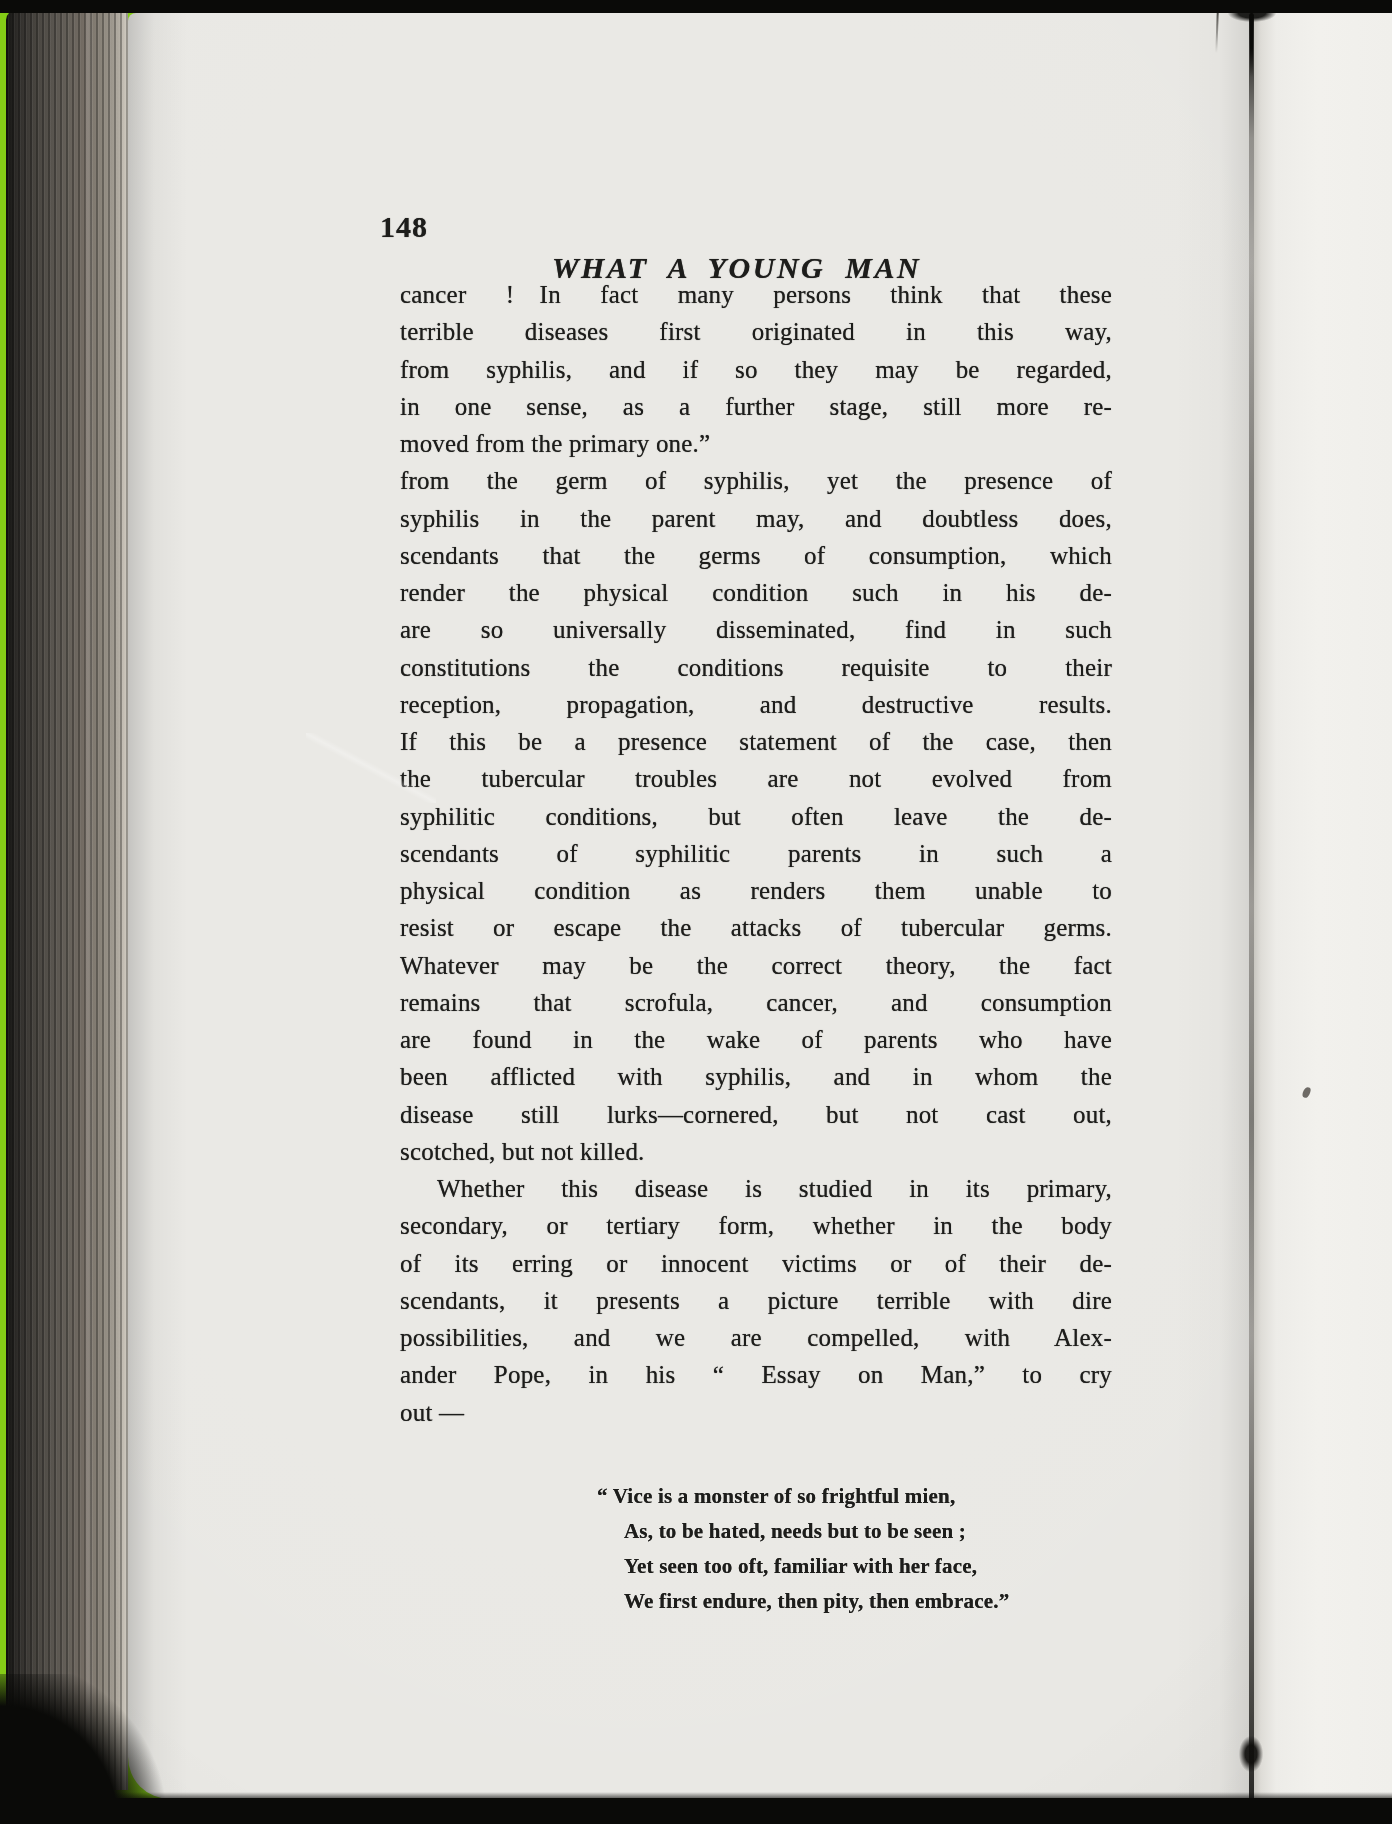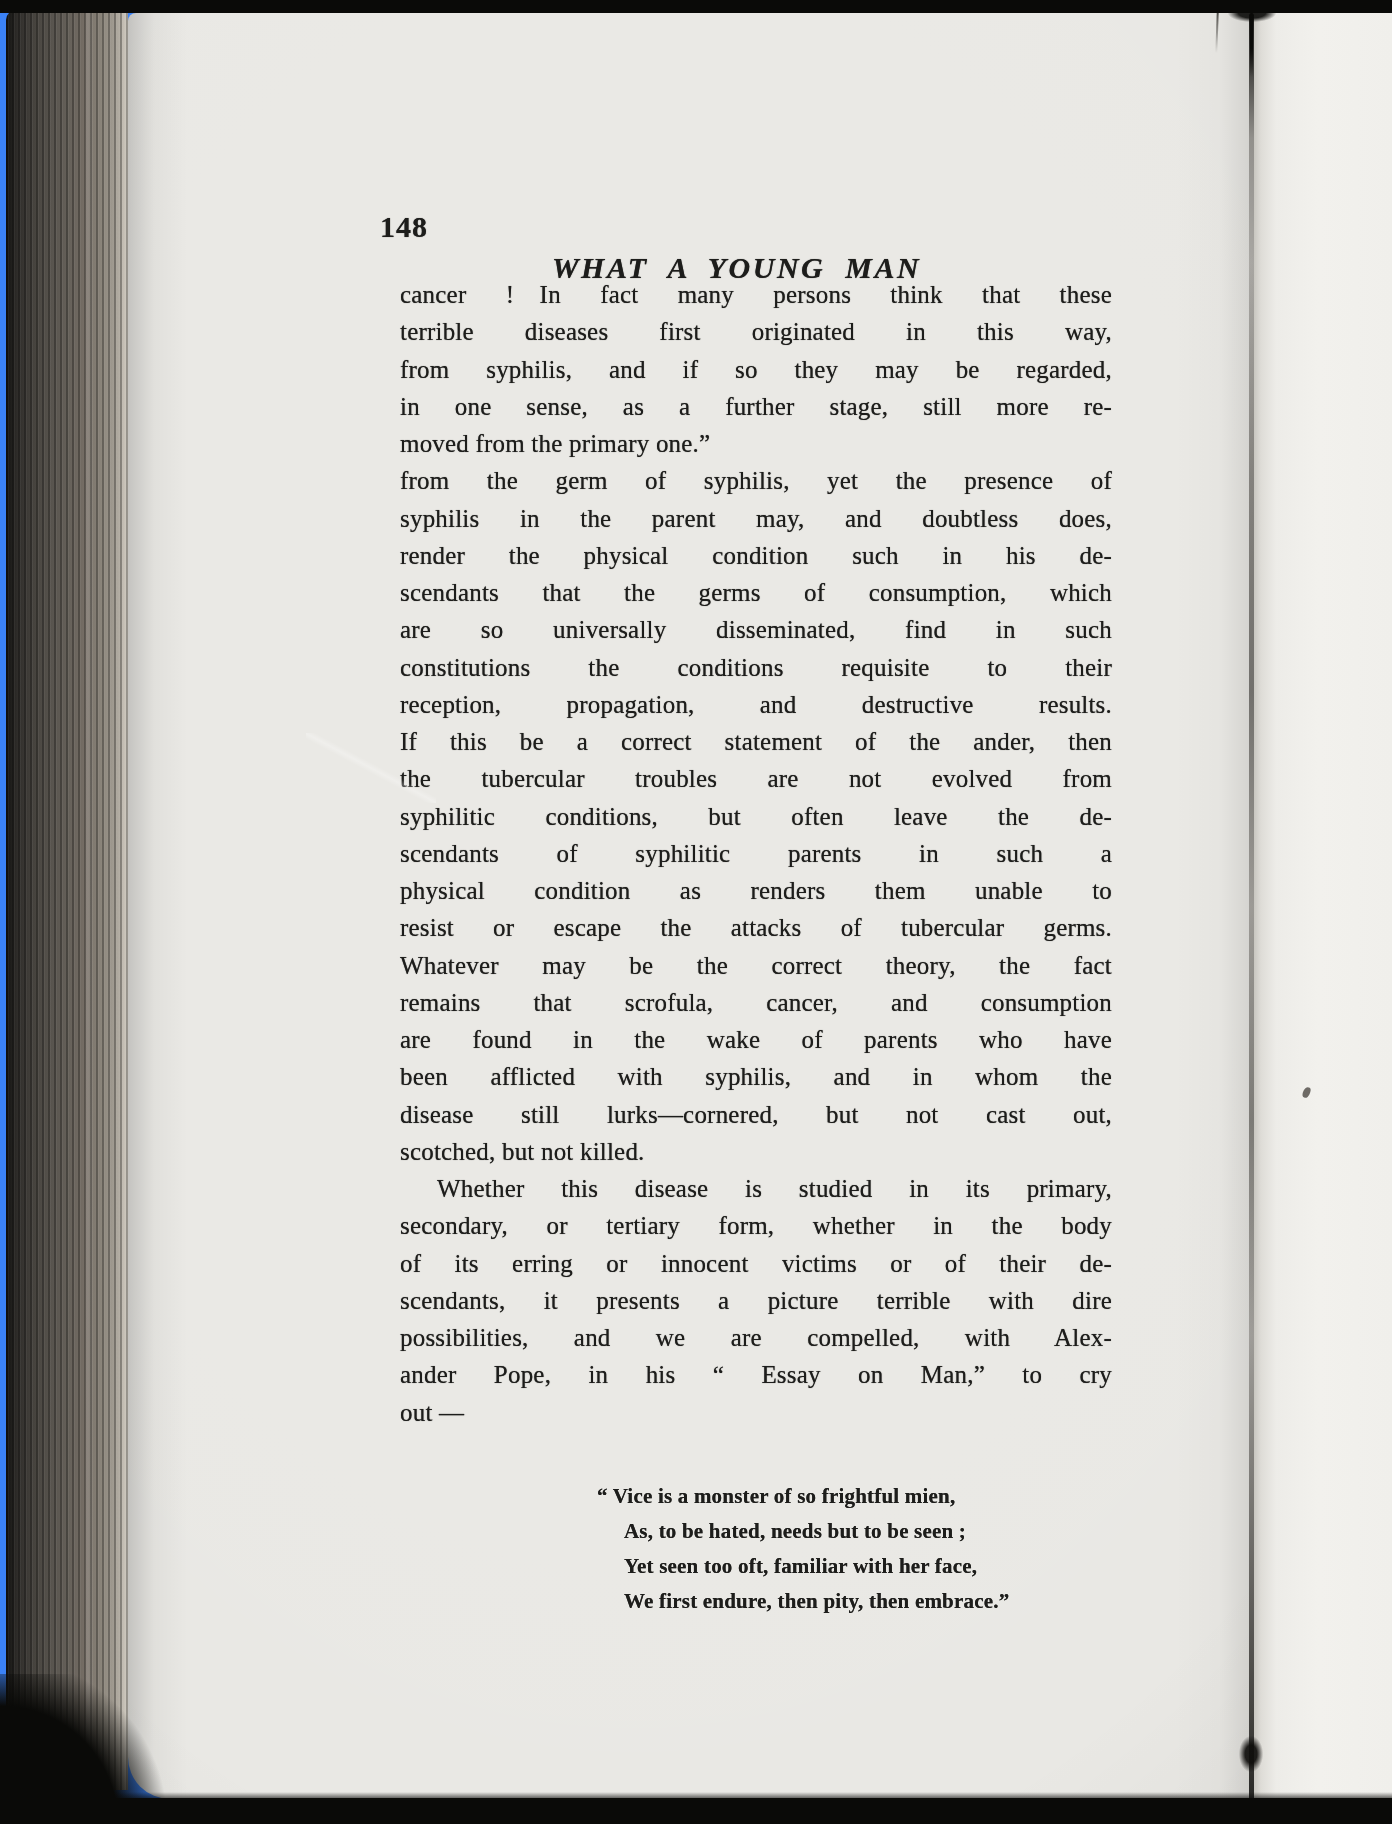--- a/index.html
+++ b/index.html
@@ -5,21 +5,21 @@
   html, body {
     margin: 0; padding: 0;
     width: 1392px; height: 1824px;
     overflow: hidden;
     background: #0a0a08;
     font-family: "Liberation Serif", "DejaVu Serif", serif;
   }
   .scene {
     position: absolute; inset: 0;
     width: 1392px; height: 1824px;
-    background: #3b82f6;
+    background: #84cc16;
   }
 
   
   .page-stack {
     position: absolute; left: 6px; top: 10px;
     width: 122px; height: 1780px;
     border-radius: 10px 0 0 14px;
     background:
       linear-gradient(90deg, rgba(255,255,255,0) 0 64%, rgba(255,255,255,0.16) 67%, rgba(255,255,255,0) 72%),
       repeating-linear-gradient(90deg,
@@ -167,26 +167,26 @@
     </div>
 
     <div class="body-text">
         <div class="bl j">cancer !  In fact many persons think that these</div>
         <div class="bl j">terrible diseases first originated in this way,</div>
         <div class="bl j">from syphilis, and if so they may be regarded,</div>
         <div class="bl j">in one sense, as a further stage, still more re-</div>
         <div class="bl end">moved from the primary one.”</div>
         <div class="bl j">from the germ of syphilis, yet the presence of</div>
         <div class="bl j">syphilis in the parent may, and doubtless does,</div>
+        <div class="bl j">scendants that the germs of consumption, which</div>
         <div class="bl j">render the physical condition such in his de-</div>
-        <div class="bl j">scendants that the germs of consumption, which</div>
         <div class="bl j">are so universally disseminated, find in such</div>
         <div class="bl j">constitutions the conditions requisite to their</div>
         <div class="bl j">reception, propagation, and destructive results.</div>
-        <div class="bl j">If this be a correct statement of the ander, then</div>
+        <div class="bl j">If this be a presence statement of the case, then</div>
         <div class="bl j">the tubercular troubles are not evolved from</div>
         <div class="bl j">syphilitic conditions, but often leave the de-</div>
         <div class="bl j">scendants of syphilitic parents in such a</div>
         <div class="bl j">physical condition as renders them unable to</div>
         <div class="bl j">resist or escape the attacks of tubercular germs.</div>
         <div class="bl j">Whatever may be the correct theory, the fact</div>
         <div class="bl j">remains that scrofula, cancer, and consumption</div>
         <div class="bl j">are found in the wake of parents who have</div>
         <div class="bl j">been afflicted with syphilis, and in whom the</div>
         <div class="bl j">disease still lurks—cornered, but not cast out,</div>

